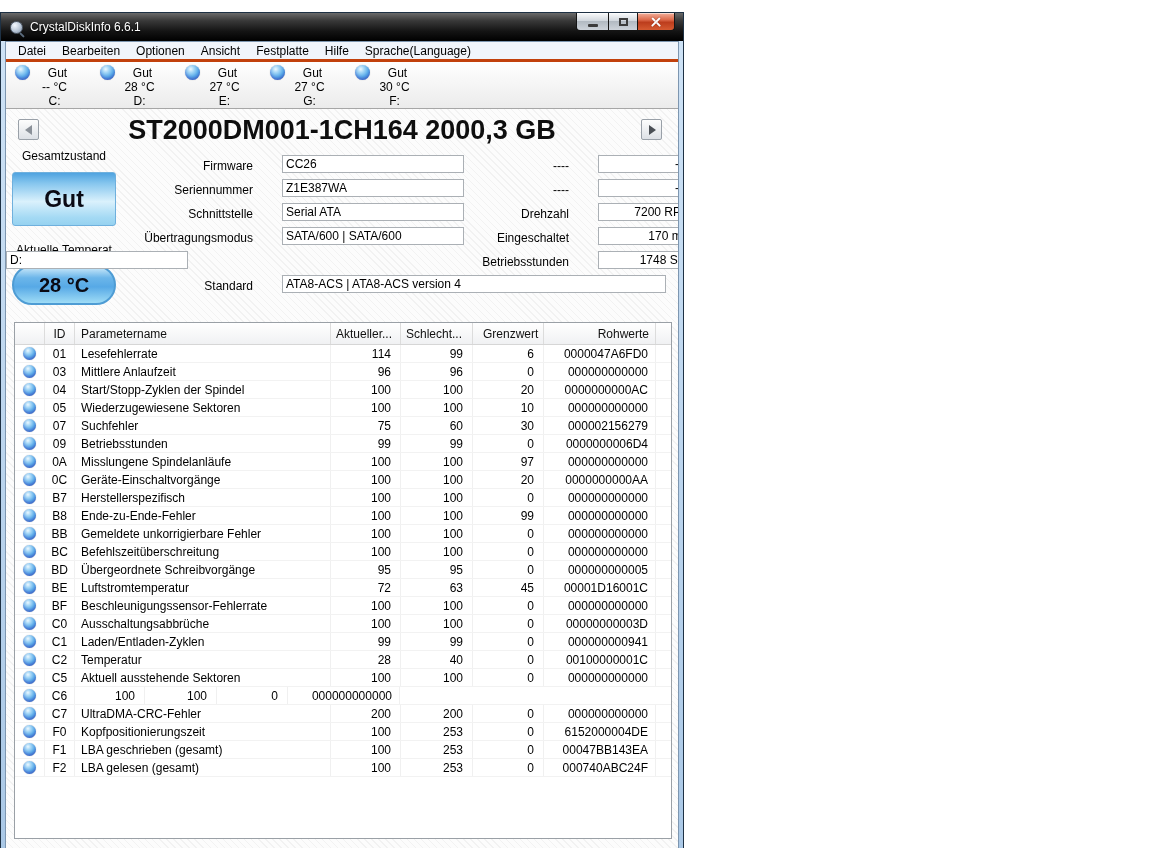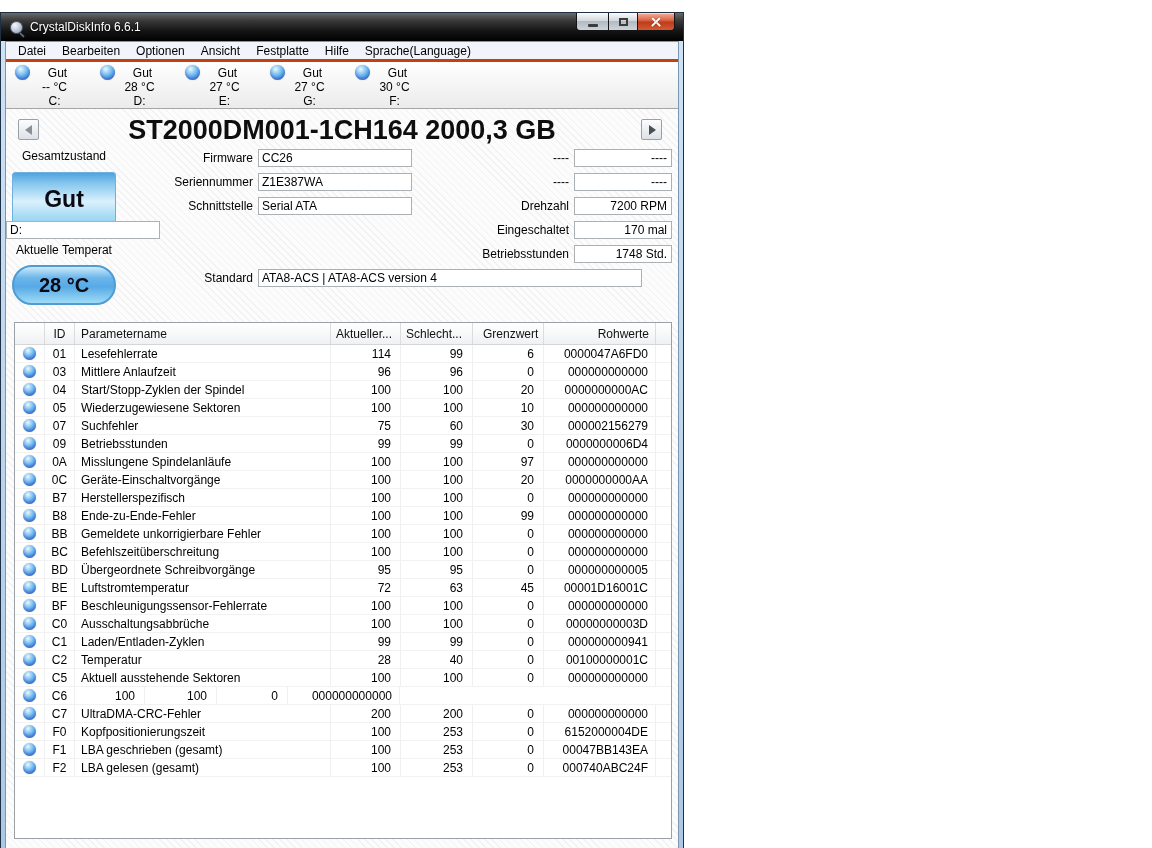--- a/index.html
+++ b/index.html
@@ -82,25 +82,25 @@
                 background:linear-gradient(180deg,#4fa3e0 0%,#86c6ee 20%,#daf1fc 55%,#a5daf4 85%,#96d2f0 100%);
                 display:flex; align-items:center; justify-content:center;
                 font-size:23px; font-weight:bold; color:#0a0a14; }
   .temp-label { margin-top:17px; height:16px; white-space:nowrap; overflow:hidden; }
   .temp-pill { margin-top:6px; height:40px; border-radius:20px; border:2px solid #4e9cd4;
                background:linear-gradient(180deg,#cdeafa 0%,#6cb6ea 30%,#57a9e6 55%,#9fdcf6 100%);
                display:flex; align-items:center; justify-content:center;
                font-size:20px; font-weight:bold; color:#0a0a14; }
 
   
-  .frow { display:flex; height:24px; font-size:12px; align-items:flex-start; }
+  .frow { display:flex; height:24px; font-size:12px; align-items:flex-end;gap:24px; }
   .frow .lbl { width:252px; text-align:right; padding-right:5px; padding-top:2px; white-space:nowrap; }
   .fld { height:18px; border:1px solid #abb0b5; background:#fff; padding:1px 4px 0 3px;
          font-size:12px; overflow:hidden; white-space:nowrap; }
-  .w182 { width:154px; } .w408 { width:384px; }
+  .w182 { width:182px; } .w408 { width:384px; }
   .w98  { width:98px; text-align:right; }
   .rows-left { position:absolute; left:0; top:40px; }
   .rows-right { position:absolute; left:424px; top:40px; }
   .rows-right .lbl { width:144px; }
   .rows-wide { position:absolute; left:0; top:160px; }
 
   
   .smart { position:absolute; left:8px; top:213px; width:658px; bottom:10px;
            background:#fff; border:1px solid #9aa0a6; overflow:hidden; }
   .thead { display:flex; height:22px; background:linear-gradient(180deg,#ffffff,#f0f1f3);
@@ -239,20 +239,24 @@
           <div class="frow">
             <div class="lbl">Seriennummer</div>
             <div class="fld w182">Z1E387WA</div>
           </div>
 
           <div class="frow">
             <div class="lbl">Schnittstelle</div>
             <div class="fld w182">Serial ATA</div>
           </div>
 
+          <div class="frow">
+            <div class="lbl">Übertragungsmodus</div>
+            <div class="fld w182">SATA/600 | SATA/600</div>
+          </div>
 
           <div class="frow">
             <div class="fld w182">D:</div>
           </div>
         </div>
 
       <div class="rows-right">
 
           <div class="frow">
             <div class="lbl">----</div>

